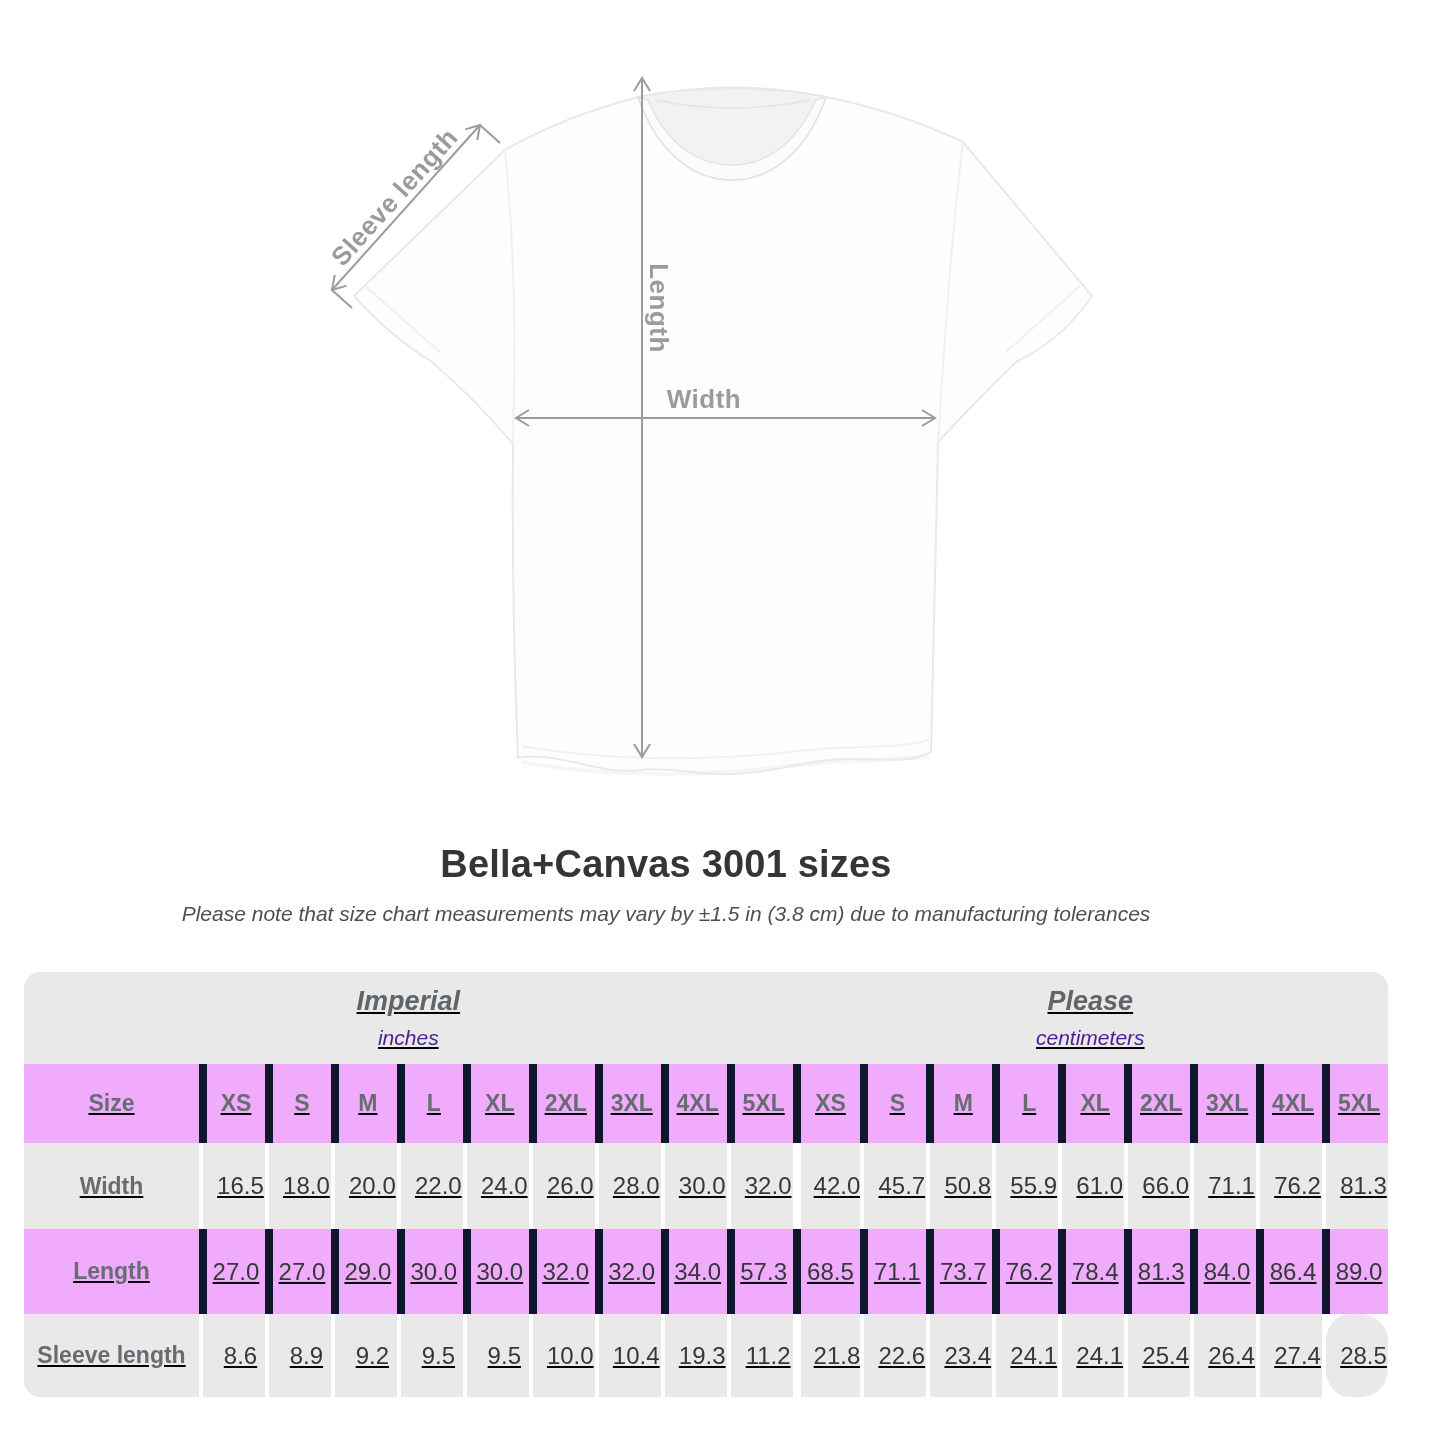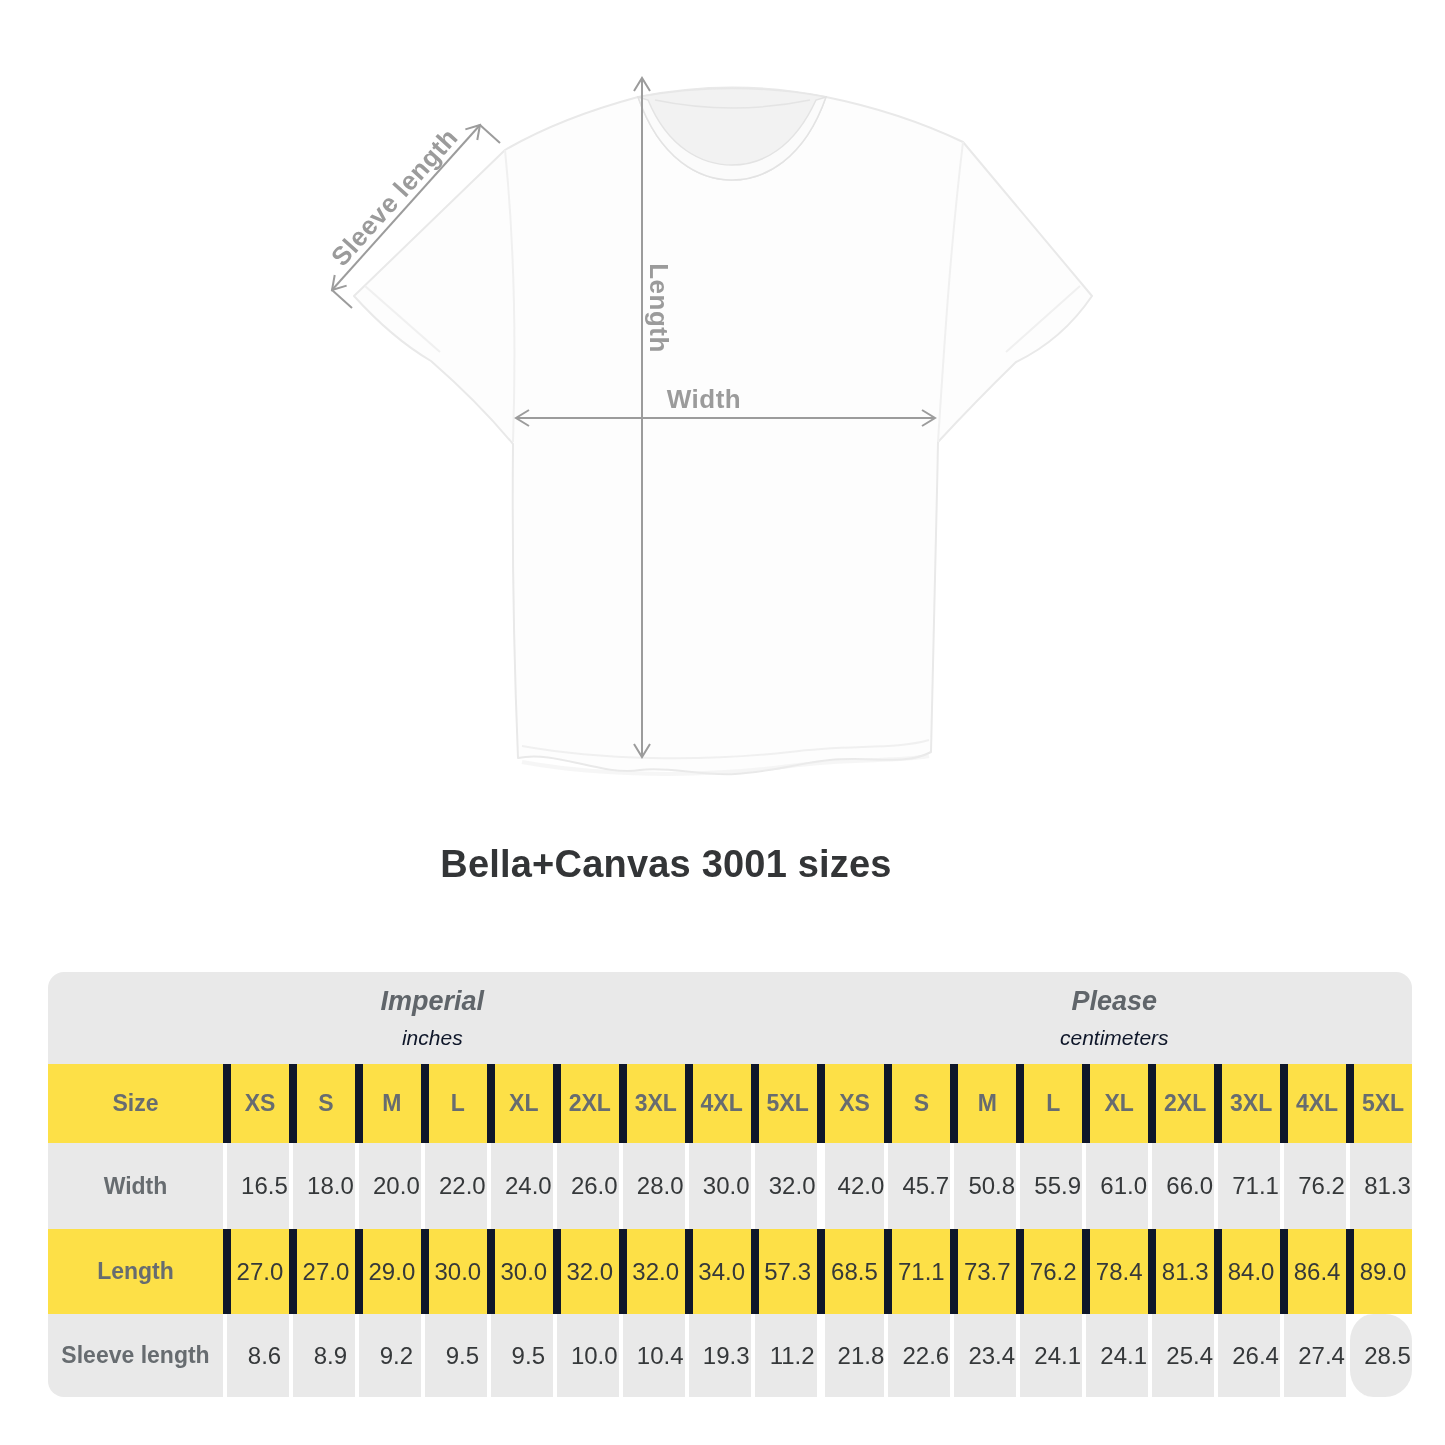--- a/index.html
+++ b/index.html
@@ -9,35 +9,36 @@
   }
   
   .diagram{position:absolute;left:0;top:0;width:1445px;height:830px;display:block;}
   .dim-label{font-family:"Liberation Sans",sans-serif;font-weight:700;font-size:26px;fill:#9b9b9b;letter-spacing:.5px;}
   
   .heading{position:absolute;left:0;top:843px;width:1332px;text-align:center;}
   .title{font-size:38px;font-weight:700;color:#333537;letter-spacing:.2px;}
   .subtitle{margin-top:16px;font-size:21px;font-style:italic;color:#4f4f4f;}
   
   .size-table{
-    position:absolute;left:48px;top:972px;width:1364px;
+    position:absolute;left:24px;top:972px;width:1364px;
     display:grid;
     grid-template-columns:175px repeat(18,1fr);
     grid-template-rows:92px 79px 86px 85px 83px;
+    text-decoration:underline;
   }
   .cell{display:flex;align-items:center;justify-content:center;box-sizing:border-box;}
   .band{background:#e9e9e9;flex-direction:column;gap:9px;}
   .band1{grid-column:span 10;border-top-left-radius:16px;}
   .band2{grid-column:span 9;border-top-right-radius:16px;}
   .band-name{font-size:27px;font-style:italic;font-weight:700;color:#60656a;}
-  .band-unit{font-size:21px;font-style:italic;color:#0f172a;}
+  .band-unit{font-size:21px;font-style:italic;color:#4c1d95;}
   .head,.rlabel{font-size:23px;font-weight:700;color:#676c70;}
   .val{font-size:24px;color:#35383a;}
   
-  .wrow{background:#fde047;}
+  .wrow{background:#f0abfc;}
   .wrow.sep{border-left:8px solid #0f172a;}
   .grow{background:#e9e9e9;}
   .grow.sep{border-left:4px solid #ffffff;padding-left:13px;}
   .msplit{border-left-width:8px !important;}
   .bl-round{border-bottom-left-radius:16px;}
   .br-round{border-bottom-right-radius:16px;border-radius:27px;}
 </style>
 </head>
 <body>
 
@@ -101,20 +102,21 @@
       <line x1="332" y1="290" x2="352" y2="308"></line>
     </g>
 
     <text class="dim-label" transform="translate(401,203) rotate(-48)" text-anchor="middle">Sleeve length</text>
     <text class="dim-label" transform="translate(650,308) rotate(90)" text-anchor="middle">Length</text>
     <text class="dim-label" transform="translate(704,408)" text-anchor="middle">Width</text>
   </svg>
 
   <div class="heading">
     <div class="title">Bella+Canvas 3001 sizes</div>
+    <div class="subtitle">Please note that size chart measurements may vary by ±1.5 in (3.8 cm) due to manufacturing tolerances</div>
   </div>
 
   <div class="size-table">
 
     <div class="cell band band1">
       <div class="band-name">Imperial</div>
       <div class="band-unit">inches</div>
     </div>
     <div class="cell band band2">
       <div class="band-name">Please</div>

